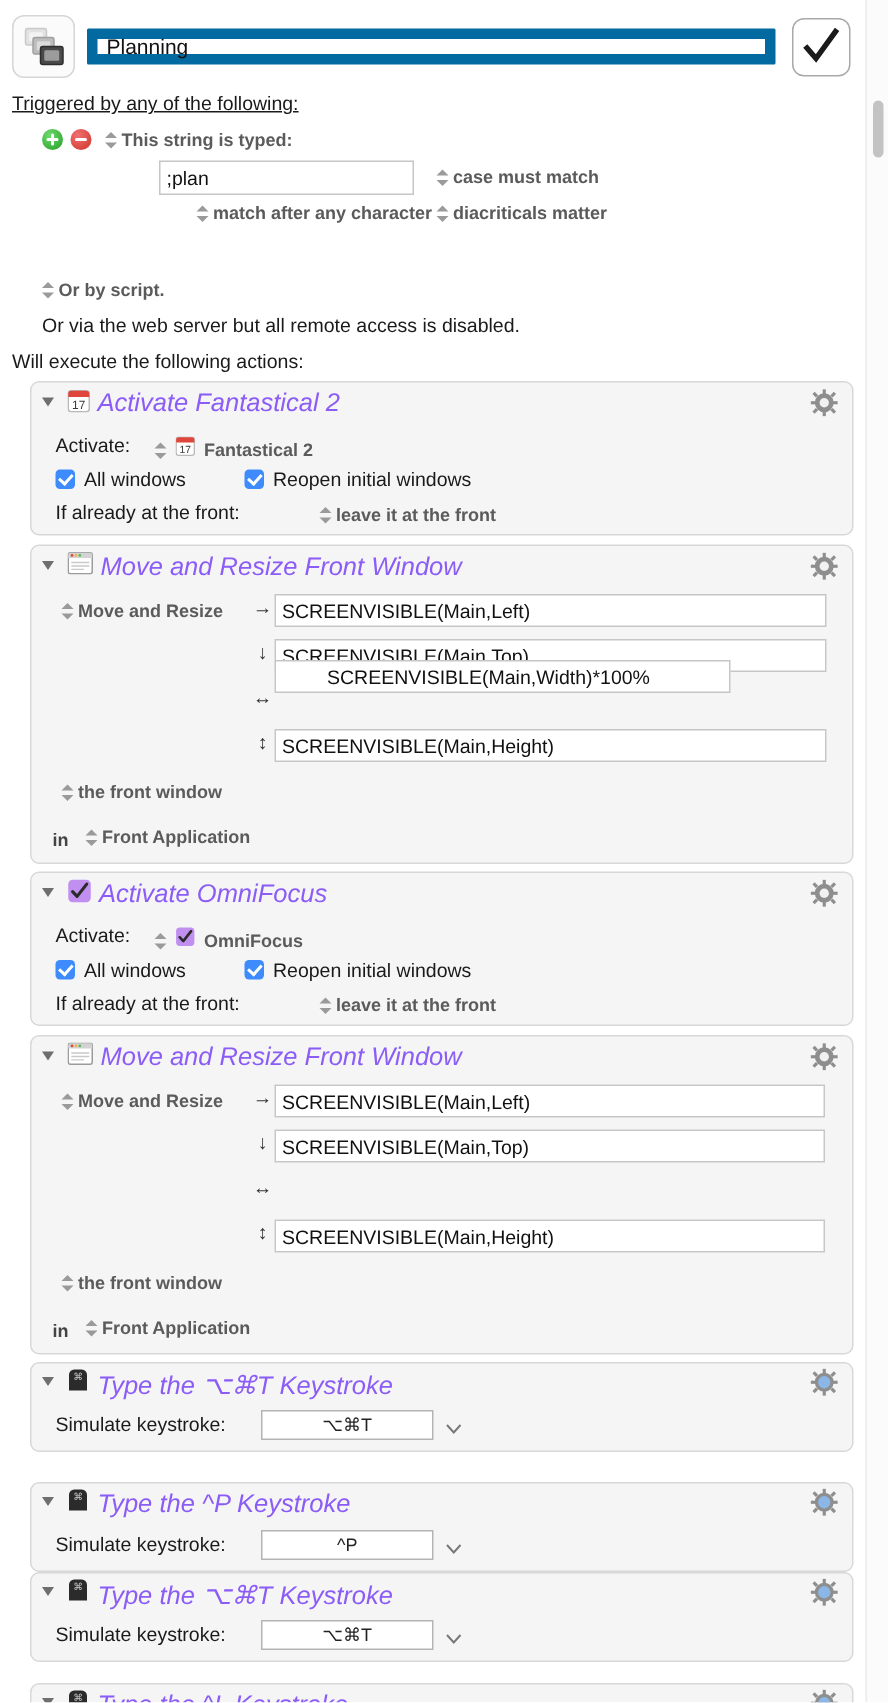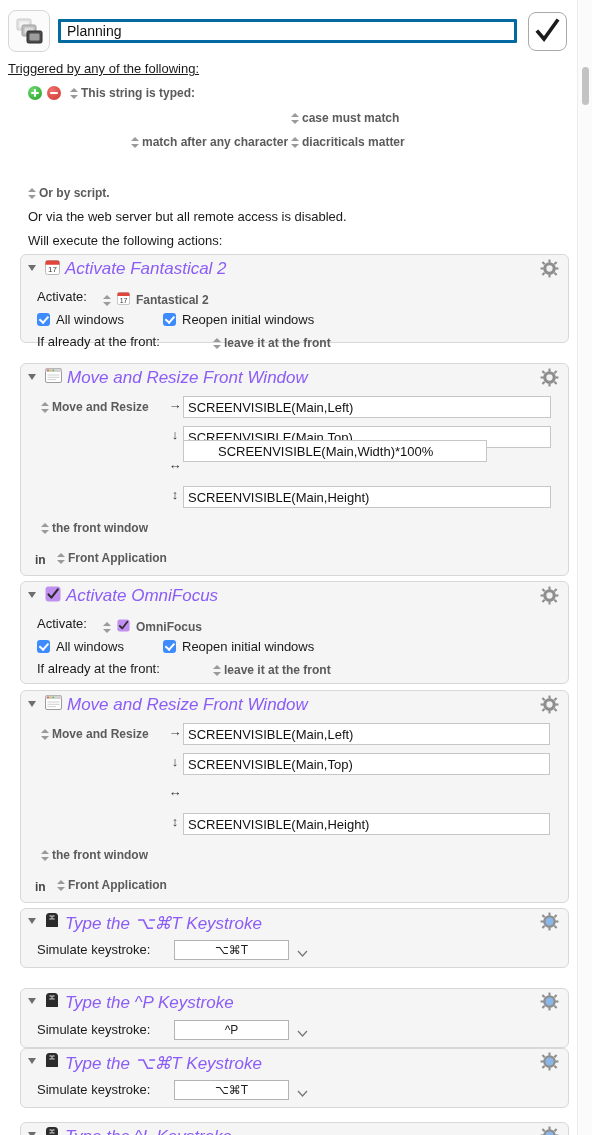--- a/index.html
+++ b/index.html
@@ -15,21 +15,21 @@
 
   
   .header { position:absolute; left:0; top:0; width:592px; height:57px; }
   .macro-icon-btn {
     position:absolute; left:8px; top:10px; width:42px; height:42px;
     border:1px solid #d6d6d6; border-radius:8px; background:#fbfbfb;
   }
   .macro-icon-btn svg { position:absolute; left:6px; top:6px; }
   .macro-name-field {
     position:absolute; left:58px; top:19px; width:459px; height:24px;
-    border:3px solid #0369a1; background:#fff; border-radius:1px;
+    border:7px solid #0369a1; background:#fff; border-radius:1px;
     font-size:14px; color:#111; padding:2px 6px; line-height:18px;
     display:flex; align-items:center; font-family:"Liberation Sans", sans-serif;
   }
   .enabled-btn {
     position:absolute; left:528px; top:12px; width:39px; height:39px;
     border:1px solid #a9a9a9; border-radius:8px; background:#fff;
   }
   .enabled-btn svg { position:absolute; left:4px; top:4px; }
 
   
@@ -125,20 +125,23 @@
 
   <div style="position:absolute; left:28px; top:86px; display:flex; align-items:center; gap:5px;">
     <span class="circ plus"></span>
     <span class="circ minus"></span>
     <span class="popup" style="margin-left:4px;">
       <span class="chev"></span>
       <span class="ptxt">This string is typed:</span>
     </span>
   </div>
 
+  <div class="tf" style="position:absolute; left:106px; top:107px; width:170px; height:23px;">
+    <span>;plan</span>
+  </div>
 
   <span class="popup" style="position:absolute; left:291px; top:111px;">
     <span class="chev"></span>
     <span class="ptxt">case must match</span>
   </span>
 
   <span class="popup" style="position:absolute; left:131px; top:135px;">
     <span class="chev"></span>
     <span class="ptxt">match after any character</span>
   </span>
@@ -149,23 +152,23 @@
   </span>
 
 
   <span class="popup" style="position:absolute; left:28px; top:186px;">
     <span class="chev"></span>
     <span class="ptxt">Or by script.</span>
   </span>
 
   <div class="lbl" style="position:absolute; left:28px; top:209px;">Or via the web server but all remote access is disabled.</div>
 
-  <div class="sect-title" style="left:8px; top:233px;margin-left:20px;">Will execute the following actions:</div>
-
-  <div class="action" style="top:254px; height:89px;">
+  <div class="sect-title" style="left:8px; top:233px;">Will execute the following actions:</div>
+
+  <div class="action" style="top:254px; height:103px;">
     <span class="disclosure" style="top:9px;"></span>
     <span style="position:absolute; left:24px; top:5px;">
       <svg width="15" height="15" viewBox="0 0 15 15">
         <rect x="0.5" y="0.5" width="14" height="14" rx="2" fill="#fff" stroke="#b9b9b9"></rect>
         <path d="M0.5 2.5a2 2 0 0 1 2-2h10a2 2 0 0 1 2 2v2.2H0.5z" fill="#e0453b"></path>
         <text x="7.5" y="12.4" font-size="8" font-family="Liberation Sans, sans-serif" text-anchor="middle" fill="#3a3a3a">17</text>
       </svg>
     </span>
     <span class="act-title" style="left:44px; top:4px;">Activate Fantastical 2</span>
     <span class="gear" style="right:9px; top:4px;">

